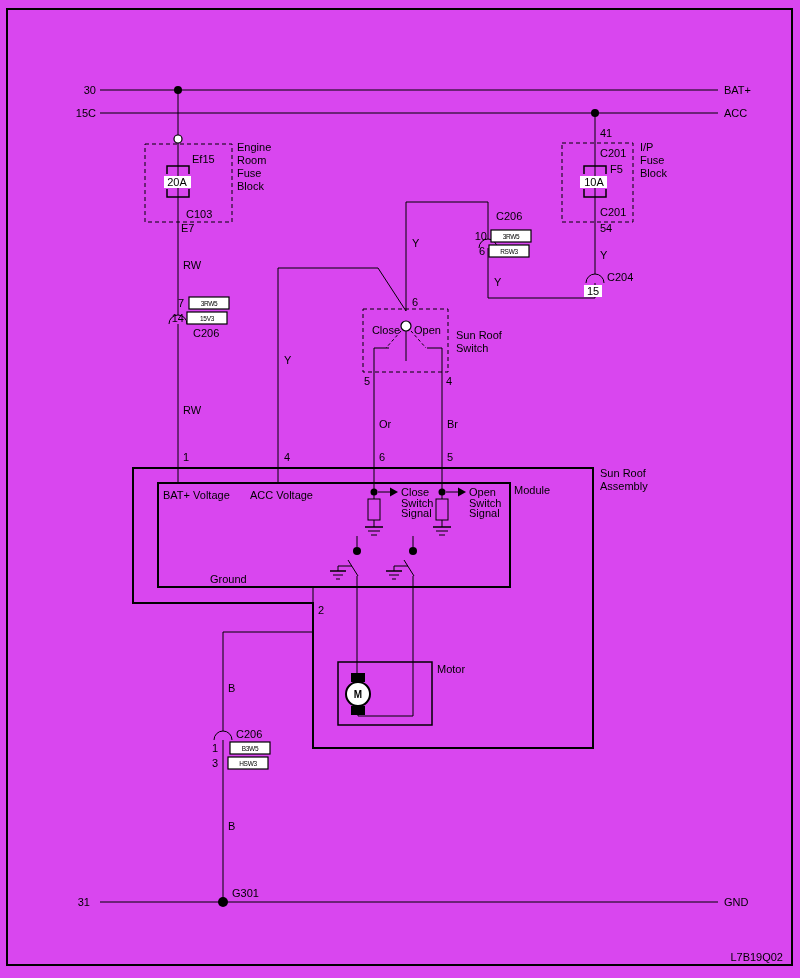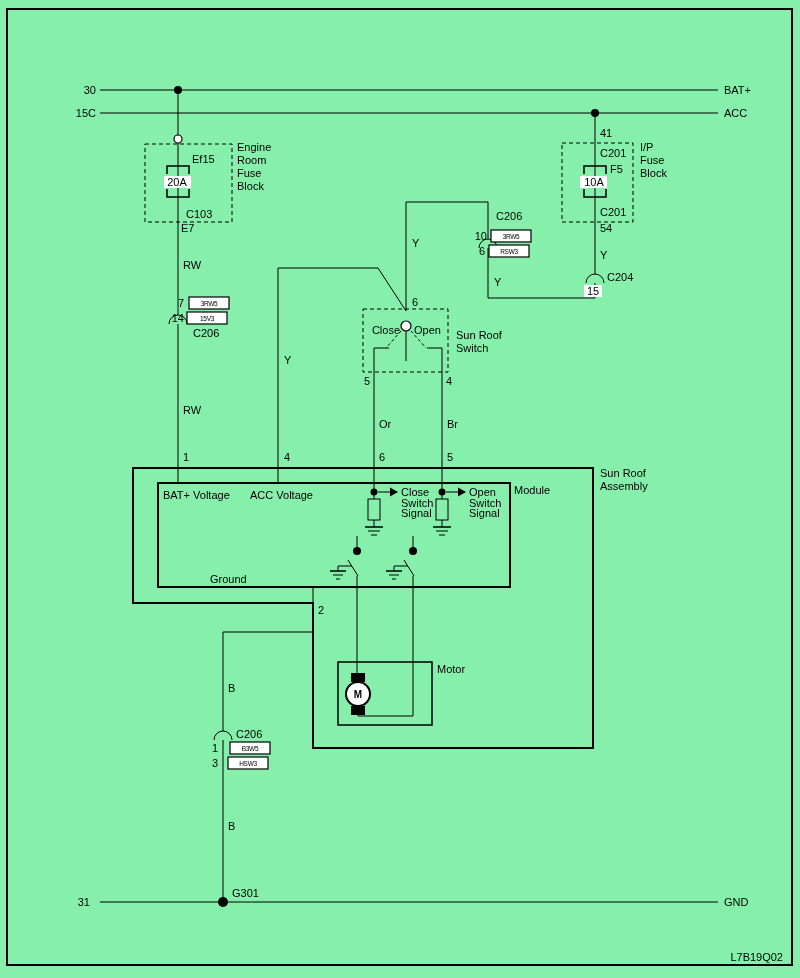--- a/index.html
+++ b/index.html
@@ -1,16 +1,16 @@
 <!DOCTYPE html>
 <html><head>
 <meta charset="utf-8">
 <style>
   html,body{margin:0;padding:0;background:#fff;}
-  #page{position:relative;width:800px;height:978px;background:#86efac;overflow:hidden;}
+  #page{position:relative;width:800px;height:978px;background:#d946ef;overflow:hidden;}
   svg{display:block;}
   .w{stroke:#000;stroke-width:1;fill:none;}
   .w15{stroke:#000;stroke-width:1.5;fill:none;}
   .w2{stroke:#000;stroke-width:2;fill:none;}
   .dash{stroke:#000;stroke-width:1;fill:none;stroke-dasharray:4 3;}
   .dash2{stroke:#000;stroke-width:1;fill:none;stroke-dasharray:3 2.5;}
   .dot{fill:#000;stroke:none;}
   .open{fill:#fff;stroke:#000;stroke-width:1.2;}
   .bk{fill:#fff;stroke:none;}
   text{font-family:"Liberation Sans",sans-serif;font-size:11px;fill:#000;}

